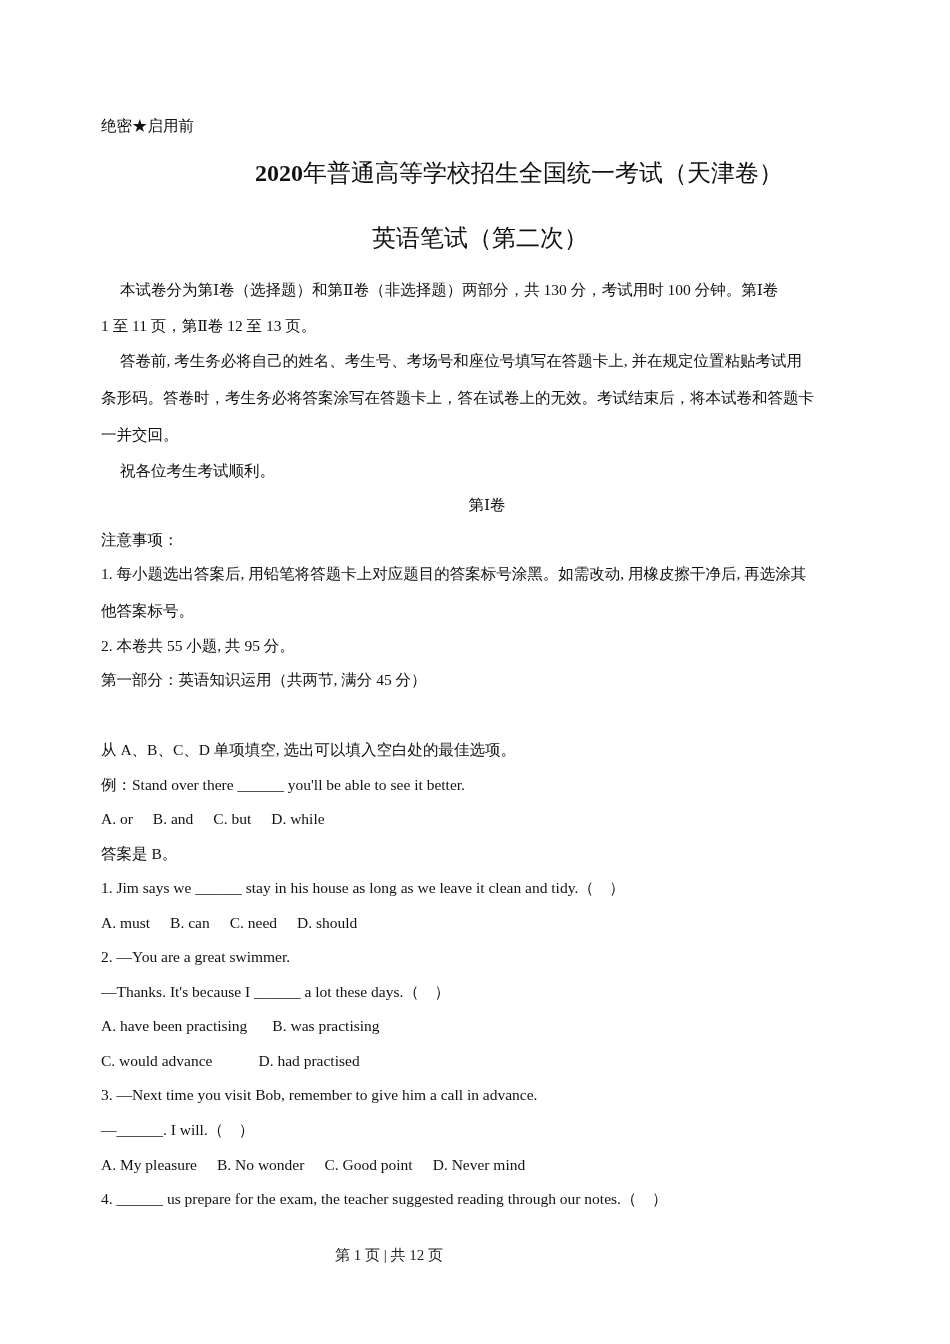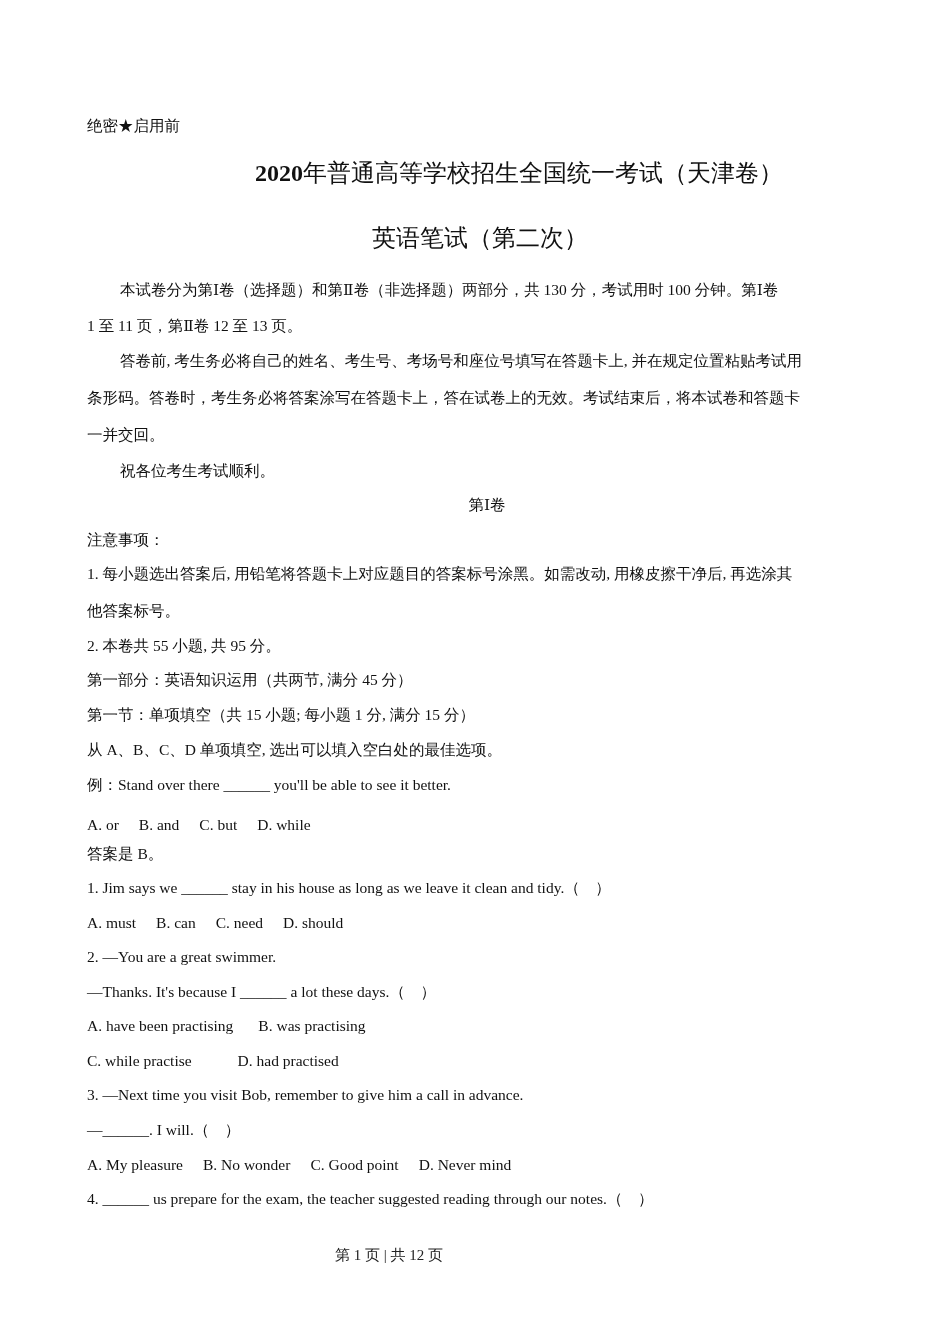--- a/index.html
+++ b/index.html
@@ -3,21 +3,21 @@
 <meta charset="utf-8">
 <style>
   html, body { margin: 0; padding: 0; background: #ffffff; }
   body {
     width: 950px; height: 1344px; position: relative; overflow: hidden;
     font-family: "Liberation Serif", "DejaVu Serif", serif;
     color: #111111;
   }
   .page { position: absolute; left: 0; top: 0; width: 950px; height: 1344px; }
   .line {
-    position: absolute; left: 87px; font-size: 15.5px; white-space: nowrap;
+    position: absolute; left: 101px; font-size: 15.5px; white-space: nowrap;
     line-height: 20px;
   }
   .indent { left: 120px; }
   .center { left: 0; width: 950px; text-align: center; padding-left: 12px; }
   .title {
     position: absolute; left: 0; width: 950px; text-align: center;
     font-size: 24px; line-height: 30px; padding-left: 44px;
   }
   .title b { font-weight: bold; }
   .subtitle {
@@ -52,41 +52,40 @@
 
   <div class="line indent" style="top:461px;">祝各位考生考试顺利。</div>
 
   <div class="line center" style="top:495px;">第Ⅰ卷</div>
 
   <div class="line" style="top:530px;">注意事项：</div>
   <div class="line" style="top:564px;">1. 每小题选出答案后, 用铅笔将答题卡上对应题目的答案标号涂黑。如需改动, 用橡皮擦干净后, 再选涂其</div>
   <div class="line" style="top:601px;">他答案标号。</div>
   <div class="line" style="top:636px;">2. 本卷共 55 小题, 共 95 分。</div>
   <div class="line" style="top:670px;">第一部分：英语知识运用（共两节, 满分 45 分）</div>
-  <div class="line" style="top:705px;">第一节：单项填空（共 15 小题; 每小题 1 分, 满分 15 分）</div>
   <div class="line" style="top:740px;">从 A、B、C、D 单项填空, 选出可以填入空白处的最佳选项。</div>
 
   <div class="line" style="top:775px;">例：Stand over there ______ you'll be able to see it better.</div>
-  <div class="line opts" style="top:809px;margin-top:6px;">
+  <div class="line opts" style="top:809px;">
     <span style="margin-right:20px">A. or</span><span style="margin-right:20px">B. and</span><span style="margin-right:20px">C. but</span><span>D. while</span>
   </div>
   <div class="line" style="top:844px;">答案是 B。</div>
 
   <div class="line" style="top:878px;">1. Jim says we ______ stay in his house as long as we leave it clean and tidy.（　）</div>
   <div class="line opts" style="top:913px;">
     <span style="margin-right:20px">A. must</span><span style="margin-right:20px">B. can</span><span style="margin-right:20px">C. need</span><span>D. should</span>
   </div>
 
   <div class="line" style="top:947px;">2. —You are a great swimmer.</div>
   <div class="line" style="top:982px;">—Thanks. It's because I ______ a lot these days.（　）</div>
   <div class="line opts" style="top:1016px;">
     <span style="margin-right:25px">A. have been practising</span><span>B. was practising</span>
   </div>
   <div class="line opts" style="top:1051px;">
-    <span style="margin-right:46px">C. while practise</span><span>D. had practised</span>
+    <span style="margin-right:46px">C. would advance</span><span>D. had practised</span>
   </div>
 
   <div class="line" style="top:1085px;">3. —Next time you visit Bob, remember to give him a call in advance.</div>
   <div class="line" style="top:1120px;">—______. I will.（　）</div>
   <div class="line opts" style="top:1155px;">
     <span style="margin-right:20px">A. My pleasure</span><span style="margin-right:20px">B. No wonder</span><span style="margin-right:20px">C. Good point</span><span>D. Never mind</span>
   </div>
 
   <div class="line" style="top:1189px;">4. ______ us prepare for the exam, the teacher suggested reading through our notes.（　）</div>
 

